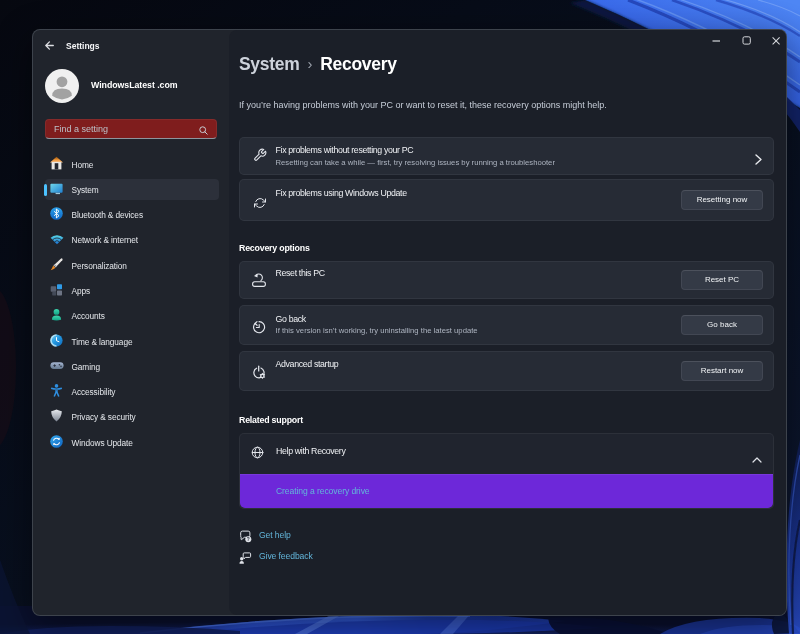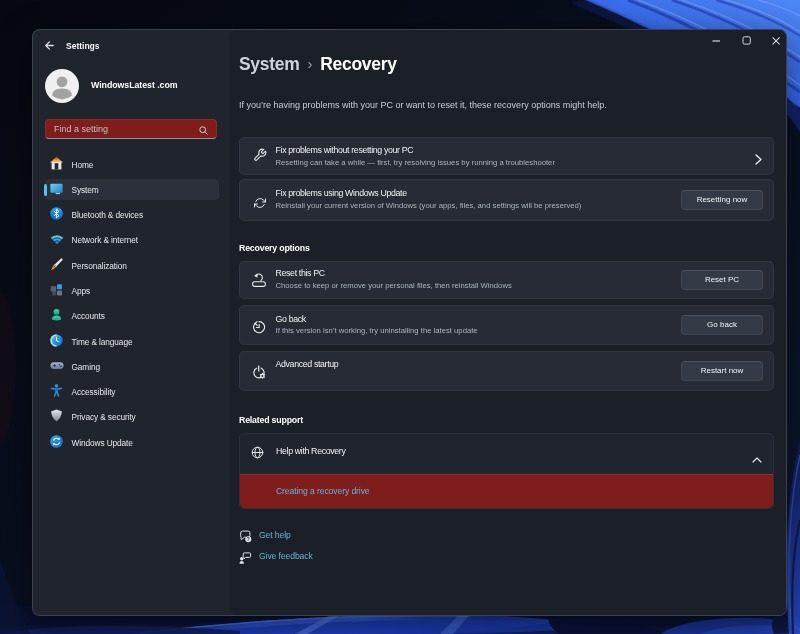--- a/index.html
+++ b/index.html
@@ -114,33 +114,31 @@
             <path d="M1,1 L6,5.5 L1,10" stroke="#e8eaee" stroke-width="1.4" fill="none" stroke-linecap="round" stroke-linejoin="round"></path>
           </svg></span>
  </div>
  <div class="card" style="top:149px;height:42px">
   <span class="abs" style="left:14px;top:14.5px"><svg width="12" height="12" viewBox="0 0 24 24">
             <path d="M23 4v6h-6" stroke="#e3e6ec" fill="none" stroke-linecap="round" stroke-linejoin="round" stroke-width="2"></path>
             <path d="M1 20v-6h6" stroke="#e3e6ec" fill="none" stroke-linecap="round" stroke-linejoin="round" stroke-width="2"></path>
             <path d="M3.51 9a9 9 0 0 1 14.85-3.36L23 10M1 14l4.64 4.36A9 9 0 0 0 20.49 15" stroke="#e3e6ec" fill="none" stroke-linecap="round" stroke-linejoin="round" stroke-width="2"></path>
           </svg></span>
   <div class="ctitle" style="top:8px">Fix problems using Windows Update</div>
-  <div class="csub" style="top:20.5px">Reinstall your current version of Windows (your apps, files, and settings will be preserved)</div>
   <div class="btn">Resetting now</div>
  </div>
 
  <div class="h2" style="top:212.5px">Recovery options</div>
  <div class="card" style="top:231px;height:37.5px">
   <span class="abs" style="left:12px;top:10px"><svg width="14" height="15" viewBox="0 0 14 15">
             <rect x="0.6" y="9.8" width="12.8" height="4.6" rx="2.1" stroke="#e3e6ec" fill="none" stroke-linecap="round" stroke-linejoin="round" stroke-width="1.1"></rect>
             <path d="M8.9,8.6 A3.7,3.7 0 1 0 3.9,3.2" stroke="#e3e6ec" fill="none" stroke-linecap="round" stroke-linejoin="round" stroke-width="1.1"></path>
             <path d="M1.9,3.9 L5.7,1.9 L5.5,5.5 Z" fill="#e3e6ec"></path>
           </svg></span>
   <div class="ctitle" style="top:6px">Reset this PC</div>
-  <div class="csub" style="top:18.5px">Choose to keep or remove your personal files, then reinstall Windows</div>
   <div class="btn">Reset PC</div>
  </div>
  <div class="card" style="top:275px;height:39.5px">
   <span class="abs" style="left:12px;top:13.5px"><svg width="14" height="14" viewBox="0 0 14 14">
             <path d="M3.1,3.4 A5.5,5.5 0 1 0 6.9,1.7" stroke="#e3e6ec" fill="none" stroke-linecap="round" stroke-linejoin="round" stroke-width="1.15"></path>
             <path d="M5,1.6 L3,3.5 L5.1,5.3" stroke="#e3e6ec" fill="none" stroke-linecap="round" stroke-linejoin="round" stroke-width="1.15"></path>
             <path d="M7.2,4.6 V7.5 H4.4" stroke="#e3e6ec" fill="none" stroke-linecap="round" stroke-linejoin="round" stroke-width="1.15"></path>
           </svg></span>
   <div class="ctitle" style="top:7.5px">Go back</div>
   <div class="csub" style="top:19.5px">If this version isn’t working, try uninstalling the latest update</div>
@@ -163,21 +161,21 @@
  <div class="card" style="top:403px;height:75.5px;background:#20242e">
   <span class="abs" style="left:11px;top:11px"><svg width="13" height="13" viewBox="0 0 13 13">
             <circle cx="6.5" cy="6.5" r="5.3" stroke="#e3e6ec" fill="none" stroke-linecap="round" stroke-linejoin="round" stroke-width="1"></circle>
             <ellipse cx="6.5" cy="6.5" rx="2.5" ry="5.3" stroke="#e3e6ec" fill="none" stroke-linecap="round" stroke-linejoin="round" stroke-width="1"></ellipse>
             <path d="M1.3,6.5 H11.7" stroke="#e3e6ec" fill="none" stroke-linecap="round" stroke-linejoin="round" stroke-width="1"></path>
           </svg></span>
   <div class="ctitle" style="top:11.5px;left:36px;font-size:8.8px">Help with Recovery</div>
   <span class="abs" style="right:11px;top:14.5px"><svg width="10" height="6" viewBox="0 0 10 6">
             <path d="M1,5 L5,1 L9,5" stroke="#dfe2e8" stroke-width="1.2" fill="none" stroke-linecap="round" stroke-linejoin="round"></path>
           </svg></span>
-  <div class="abs" style="left:0;right:0;top:39.6px;bottom:0;background:#7f1d1d;border-top:1px solid rgba(255,255,255,.08);border-radius:0 0 5px 5px">
+  <div class="abs" style="left:0;right:0;top:39.6px;bottom:0;background:#6d28d9;border-top:1px solid rgba(255,255,255,.08);border-radius:0 0 5px 5px">
    <div class="abs link" style="left:36px;top:11px;font-size:8.6px">Creating a recovery drive</div>
   </div>
  </div>
 
  <span class="abs" style="left:206px;top:498.5px"><svg width="13" height="13" viewBox="0 0 13 13">
           <path d="M3.4,1.1 H9.2 Q10.9,1.1 10.9,2.8 V5.6 Q10.9,7.3 9.2,7.3 H5.4 L2.7,9.5 Q2.1,10 2.1,9 V7.3 Q1.7,7.3 1.7,5.6 V2.8 Q1.7,1.1 3.4,1.1 Z" stroke="#dfe2e8" stroke-width="1" fill="none" stroke-linejoin="round"></path>
           <circle cx="9.3" cy="9.3" r="3" fill="#dfe2e8"></circle>
           <text x="9.3" y="11.1" text-anchor="middle" font-family="Liberation Sans" font-size="4.8" font-weight="bold" fill="#1b202d">?</text>
         </svg></span>
  <div class="link" style="left:226px;top:500px;font-size:8.6px">Get help</div>

